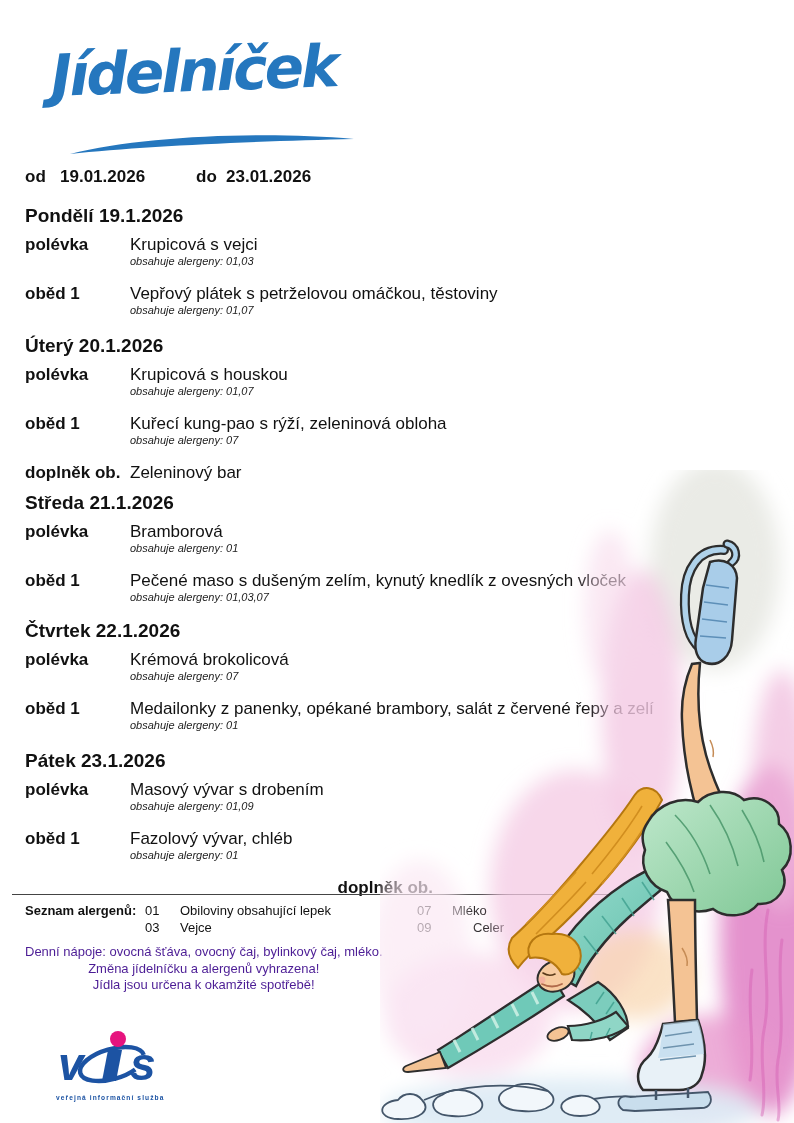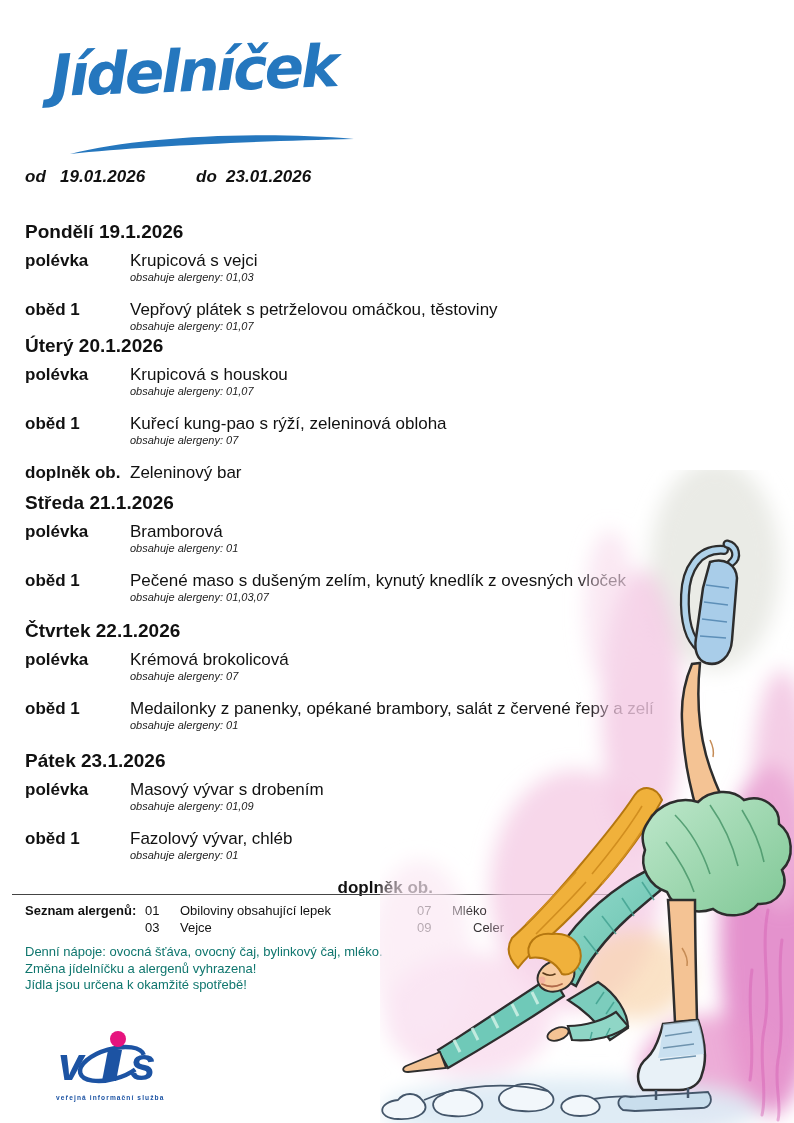--- a/index.html
+++ b/index.html
@@ -16,43 +16,43 @@
   .logo-text{
     font-family:"DejaVu Sans","Liberation Sans",sans-serif;
     font-style:italic;font-weight:bold;
     font-size:58px;letter-spacing:-3px;
     color:#2577BE;transform:rotate(-2deg);transform-origin:left bottom;
     white-space:nowrap;
   }
   .logo-swoosh{position:absolute;left:10px;top:86px;}
   
   .date-line{position:absolute;top:167px;left:0;width:400px;height:22px;
-    font-size:17px;font-weight:bold;color:#111;font-style:italic;}
+    font-size:17px;font-weight:bold;color:#111;}
   .date-line span{position:absolute;top:0;white-space:nowrap;}
   .dl-od{left:25px;}.dl-from{left:60px;}.dl-do{left:196px;}.dl-to{left:226px;}
   
   .day{position:absolute;left:25px;width:730px;}
   .day-title{font-size:19px;font-weight:bold;line-height:22px;margin:0 0 7px 0;}
   .meal{display:flex;margin:0 0 15px 0;justify-content:center;}
   .meal-label{flex:0 0 105px;font-size:17px;font-weight:bold;line-height:21px;}
   .meal-body{flex:1 1 auto;}
   .dish{font-size:17px;line-height:21px;}
   .allerg{font-size:11px;line-height:13px;font-style:italic;color:#222;}
-  .d-mon{top:205px;margin-top:16px;} .d-tue{top:335px;} .d-wed{top:492px;} .d-thu{top:620px;} .d-fri{top:750px;}
+  .d-mon{top:205px;} .d-tue{top:335px;} .d-wed{top:492px;} .d-thu{top:620px;} .d-fri{top:750px;}
   
   .sep{position:absolute;left:12px;top:894px;width:628px;height:0;border-top:1.4px solid #444;}
   .legend{position:absolute;left:0;top:0;width:794px;font-size:13px;color:#111;}
   .legend span{position:absolute;white-space:nowrap;}
   .lg-title{left:25px;top:903px;font-weight:bold;}
   .lg-c1a{left:145px;top:903px;}.lg-n1a{left:180px;top:903px;}
   .lg-c1b{left:145px;top:920px;}.lg-n1b{left:180px;top:920px;}
   .lg-c2a{left:417px;top:903px;}.lg-n2a{left:452px;top:903px;}
   .lg-c2b{left:417px;top:920px;}.lg-n2b{left:473px;top:920px;}
   
-  .notes{position:absolute;left:25px;top:944px;font-size:13px;line-height:16.5px;color:#0f766e;}
+  .notes{position:absolute;left:25px;top:944px;font-size:13px;line-height:16.5px;color:#4c1d95;text-align:center;}
   
   .vis{position:absolute;left:56px;top:1030px;width:120px;}
   .vis-tagline{
     margin-top:2px;font-size:6.6px;font-weight:bold;letter-spacing:1.1px;
     color:#1C53A3;white-space:nowrap;
   }
   
   .illu{position:absolute;left:380px;top:470px;width:414px;height:653px;}
 </style>
 </head>

